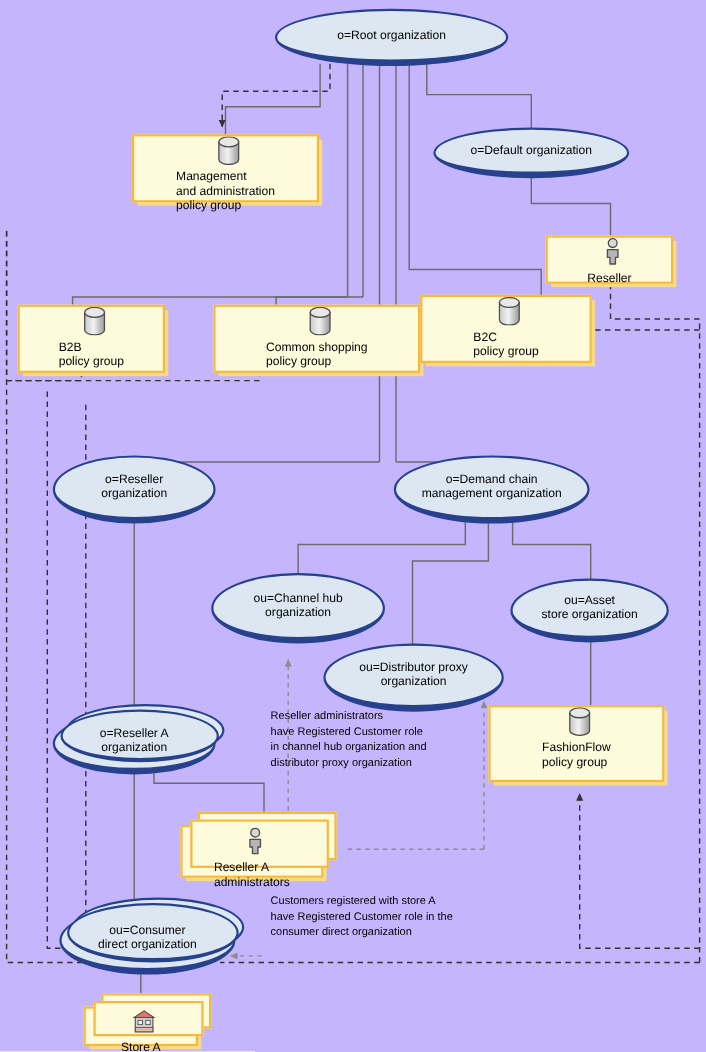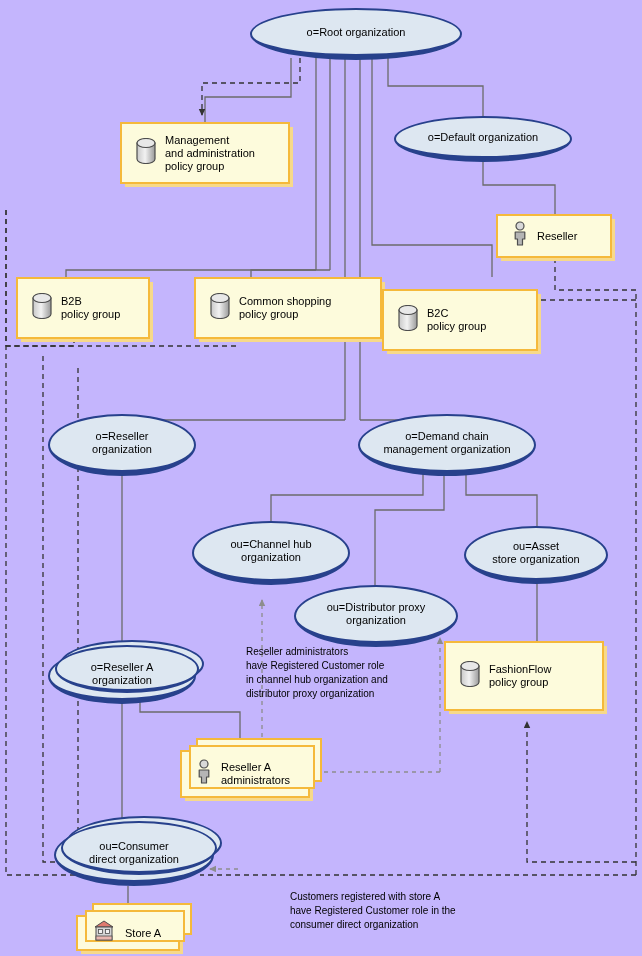--- a/index.html
+++ b/index.html
@@ -66,20 +66,21 @@
   
   .ybox {
     position: absolute;
     background: #fdfbdc;
     border: 2px solid #f5b93b;
     box-sizing: border-box;
     display: flex;
     align-items: center;
     z-index: 6;
     box-shadow: 4px 4px 0 -1px #f7d98a;
+    flex-direction: column;
   }
   .ybox .icon {
     flex: 0 0 auto;
     margin: 0 9px 0 14px;
   }
   .ybox .btxt {
     font-size: 11px;
     line-height: 13px;
     color: #000;
     white-space: pre-line;
@@ -276,21 +277,21 @@
     <span class="icon">
       <svg width="20" height="26" viewBox="0 0 20 26">
         <path d="M1,5 L1,21 A9,4.5 0 0 0 19,21 L19,5 Z" fill="url(#cylA)" stroke="#4d4d4d" stroke-width="1.2"></path>
         <ellipse cx="10" cy="5" rx="9" ry="4.5" fill="#e8e8e8" stroke="#4d4d4d" stroke-width="1.2"></ellipse>
       </svg>
     </span>
     <span class="btxt">Common shopping
 policy group</span>
   </div>
 
-  <div class="ybox" style="left:382px; top:289px; width:156px; height:62px;">
+  <div class="ybox" style="left:382px; top:268px; width:156px; height:62px;">
     <span class="icon">
       <svg width="20" height="26" viewBox="0 0 20 26">
         <path d="M1,5 L1,21 A9,4.5 0 0 0 19,21 L19,5 Z" fill="url(#cylA)" stroke="#4d4d4d" stroke-width="1.2"></path>
         <ellipse cx="10" cy="5" rx="9" ry="4.5" fill="#e8e8e8" stroke="#4d4d4d" stroke-width="1.2"></ellipse>
       </svg>
     </span>
     <span class="btxt">B2C
 policy group</span>
   </div>
 
@@ -308,21 +309,21 @@
   <div class="ybox" style="left:496px; top:214px; width:116px; height:44px;">
     <span class="icon">
       <svg width="16" height="26" viewBox="0 0 16 26">
         <circle cx="8" cy="5" r="4" fill="#d8d8d8" stroke="#4d4d4d" stroke-width="1.2"></circle>
         <path d="M3.2,11 L12.8,11 L12.8,18 L10.5,18 L10.5,24 L5.5,24 L5.5,18 L3.2,18 Z" fill="#b5b5b5" stroke="#4d4d4d" stroke-width="1.2" stroke-linejoin="round"></path>
       </svg>
     </span>
     <span class="btxt">Reseller</span>
   </div>
 
-  <div class="ybox ybox-stack" style="left:180px; top:750px; width:130px; height:48px;">
+  <div class="ybox ybox-stack" style="left:164px; top:750px; width:130px; height:48px;">
     <span class="icon">
       <svg width="16" height="26" viewBox="0 0 16 26">
         <circle cx="8" cy="5" r="4" fill="#d8d8d8" stroke="#4d4d4d" stroke-width="1.2"></circle>
         <path d="M3.2,11 L12.8,11 L12.8,18 L10.5,18 L10.5,24 L5.5,24 L5.5,18 L3.2,18 Z" fill="#b5b5b5" stroke="#4d4d4d" stroke-width="1.2" stroke-linejoin="round"></path>
       </svg>
     </span>
     <span class="btxt">Reseller A
 administrators</span>
   </div>
 
@@ -337,17 +338,17 @@
       </svg>
     </span>
     <span class="btxt">Store A</span>
   </div>
 
   <div class="note" style="left:246px; top:645px; width:210px;">Reseller administrators
 have Registered Customer role
 in channel hub organization and
 distributor proxy organization</div>
 
-  <div class="note" style="left:246px; top:890px; width:230px;margin-left:44px;">Customers registered with store A
+  <div class="note" style="left:246px; top:813px; width:230px;">Customers registered with store A
 have Registered Customer role in the
 consumer direct organization</div>
 
 </div>
 
 </body></html>

